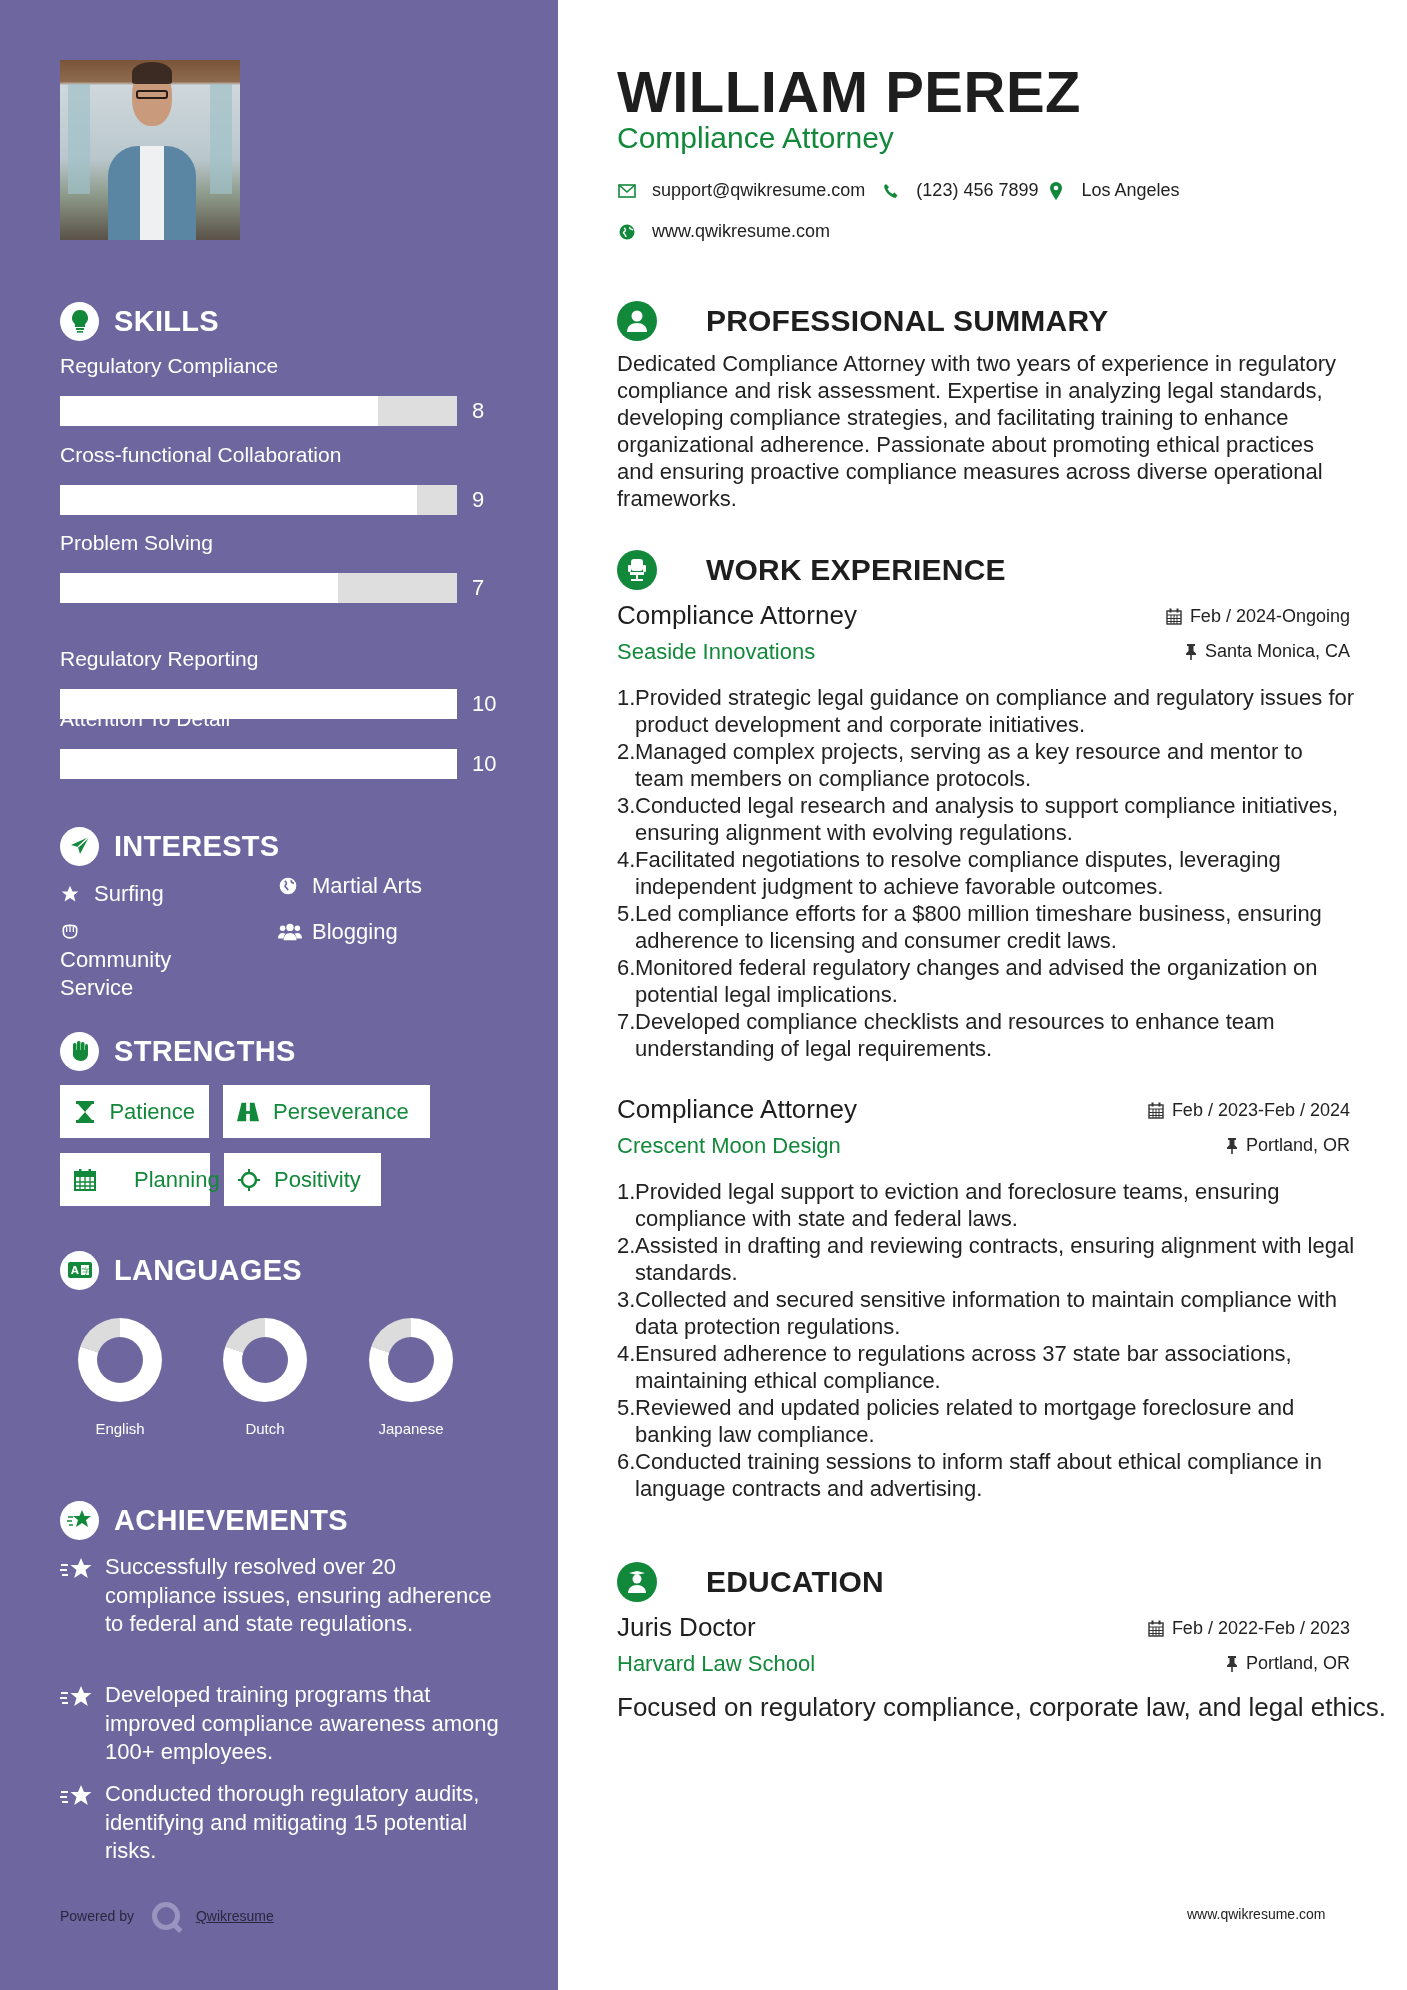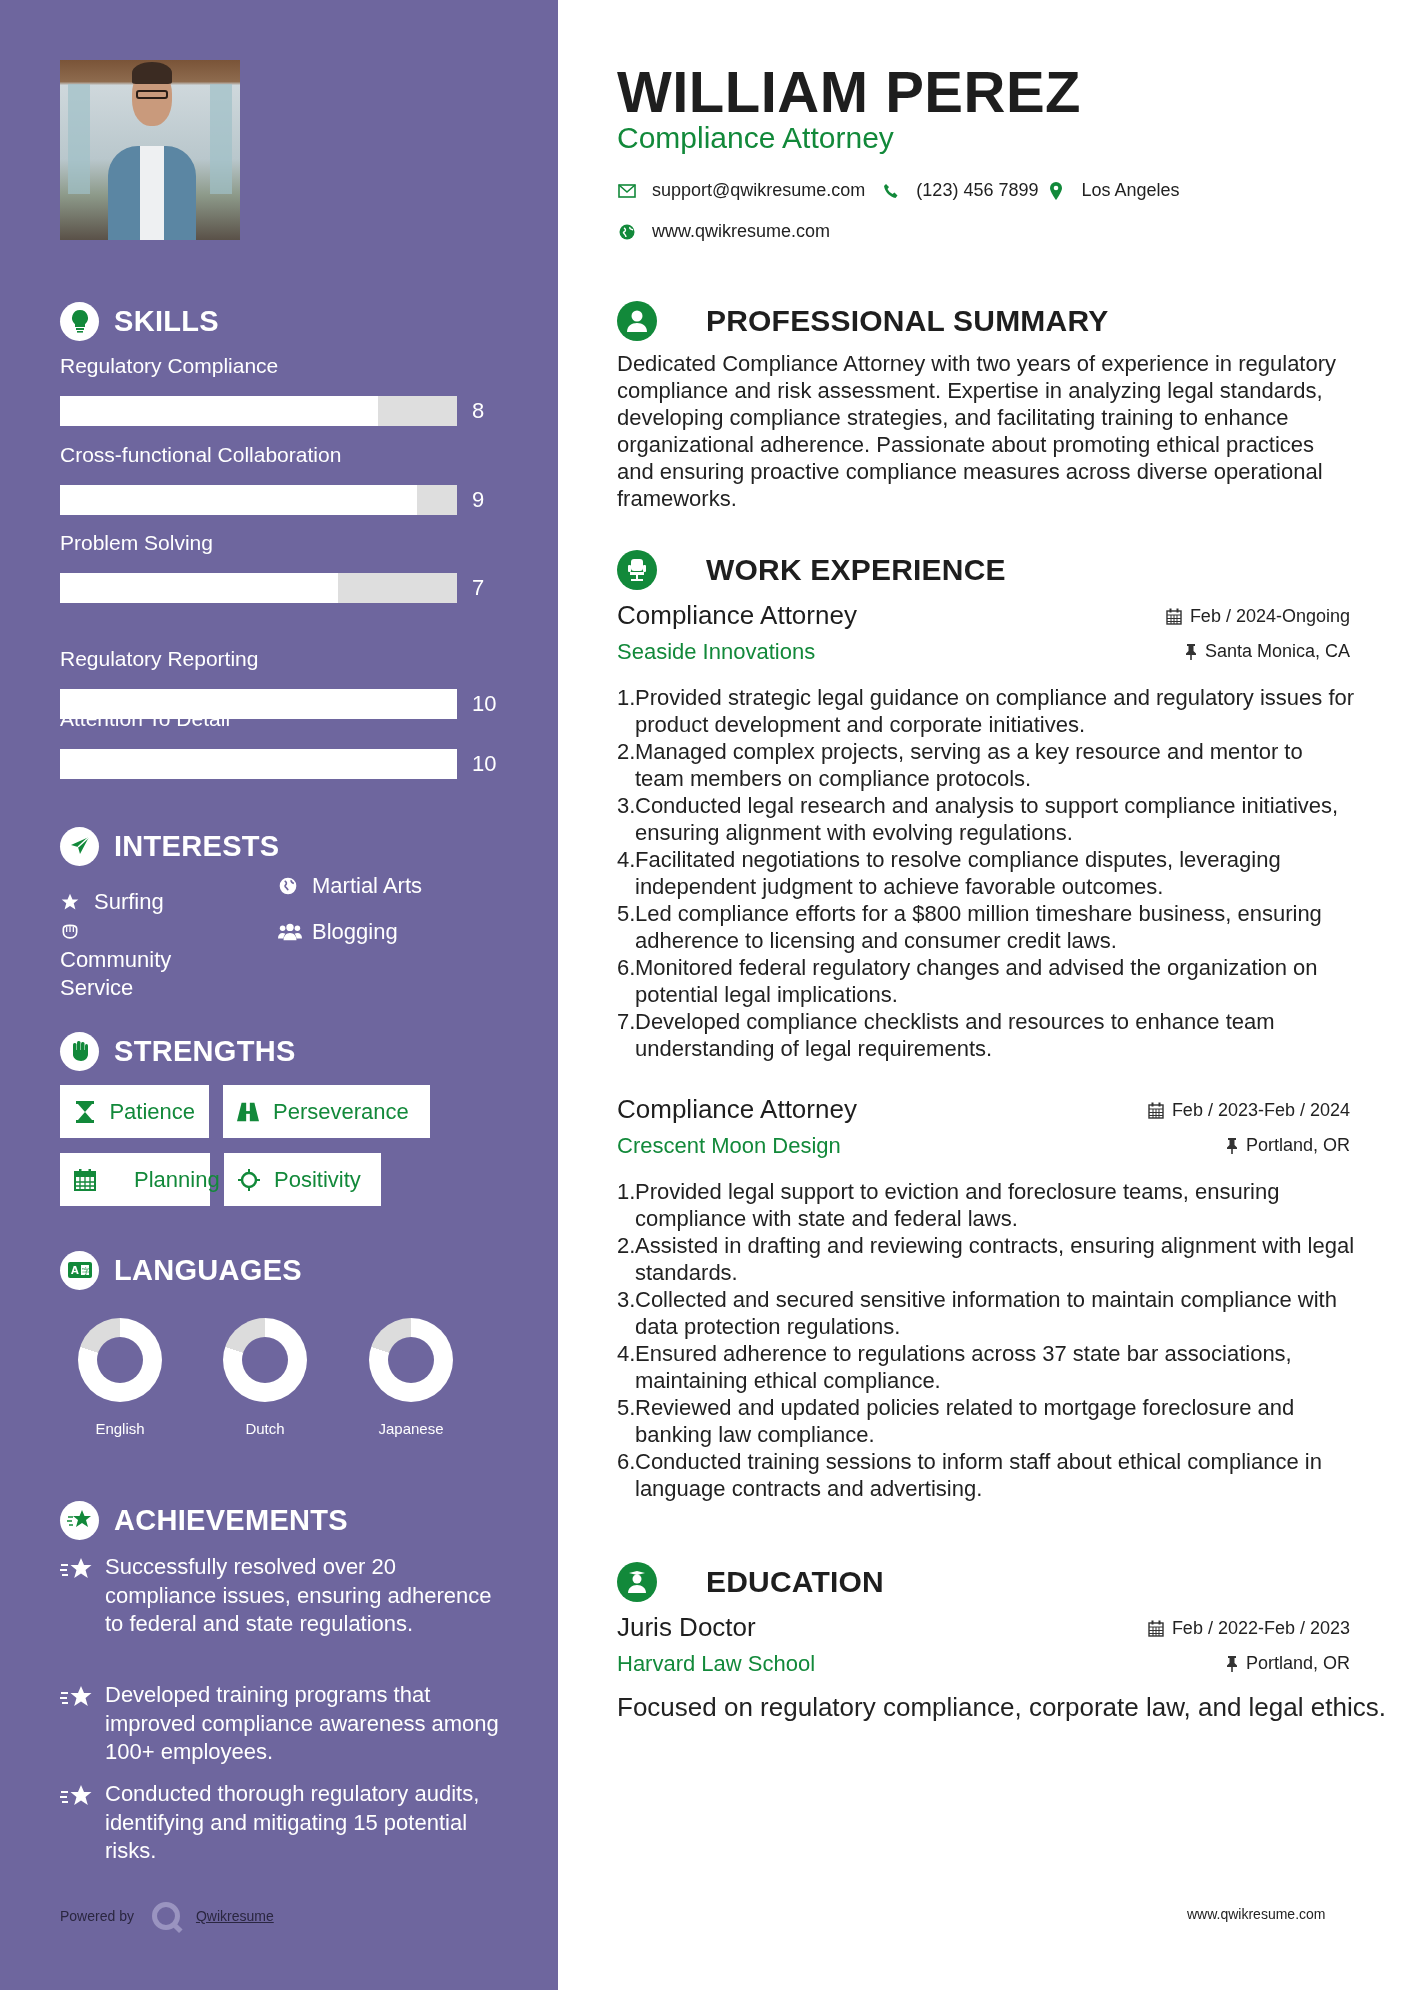--- a/index.html
+++ b/index.html
@@ -143,21 +143,21 @@
     <div class="circle">
       <svg width="22" height="22" viewBox="0 0 22 22">
           <path d="M20 2L2 10l7 2 2 7z" fill="#12893a"></path>
           <path d="M9 12l11-10" stroke="#fff" stroke-width="1.5"></path>
         </svg>
     </div>
     <span class="label">INTERESTS</span>
   </div>
 
   <div class="interests">
-    <div class="int-item" style="left:0; top:16px;">
+    <div class="int-item" style="left:0; top:8px;">
       <span class="ico">
           <svg width="20" height="20" viewBox="0 0 24 24">
             <path d="M12 2l3 7h7l-5.5 4.5L18.5 21 12 16.8 5.5 21l2-7.5L2 9h7z" fill="#fff"></path>
           </svg>
         </span>
       <span class="txt">Surfing</span>
     </div>
     <div class="int-item" style="left:218px; top:0;">
       <span class="ico">
           <svg width="20" height="20" viewBox="0 0 24 24">

